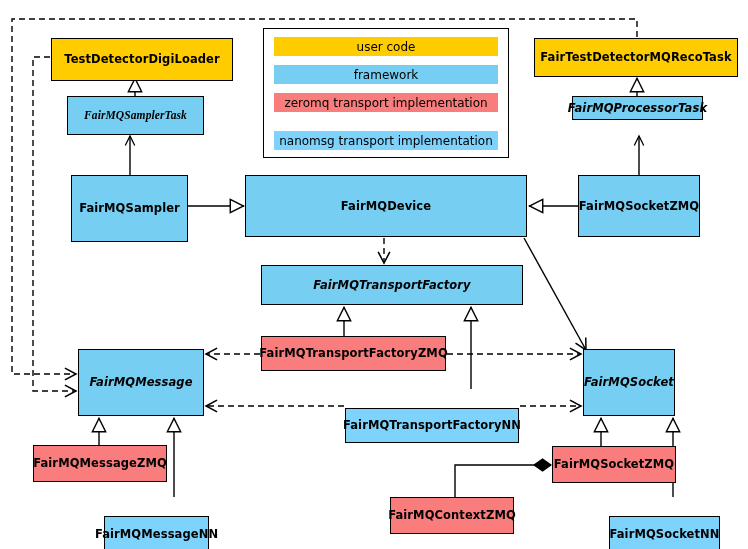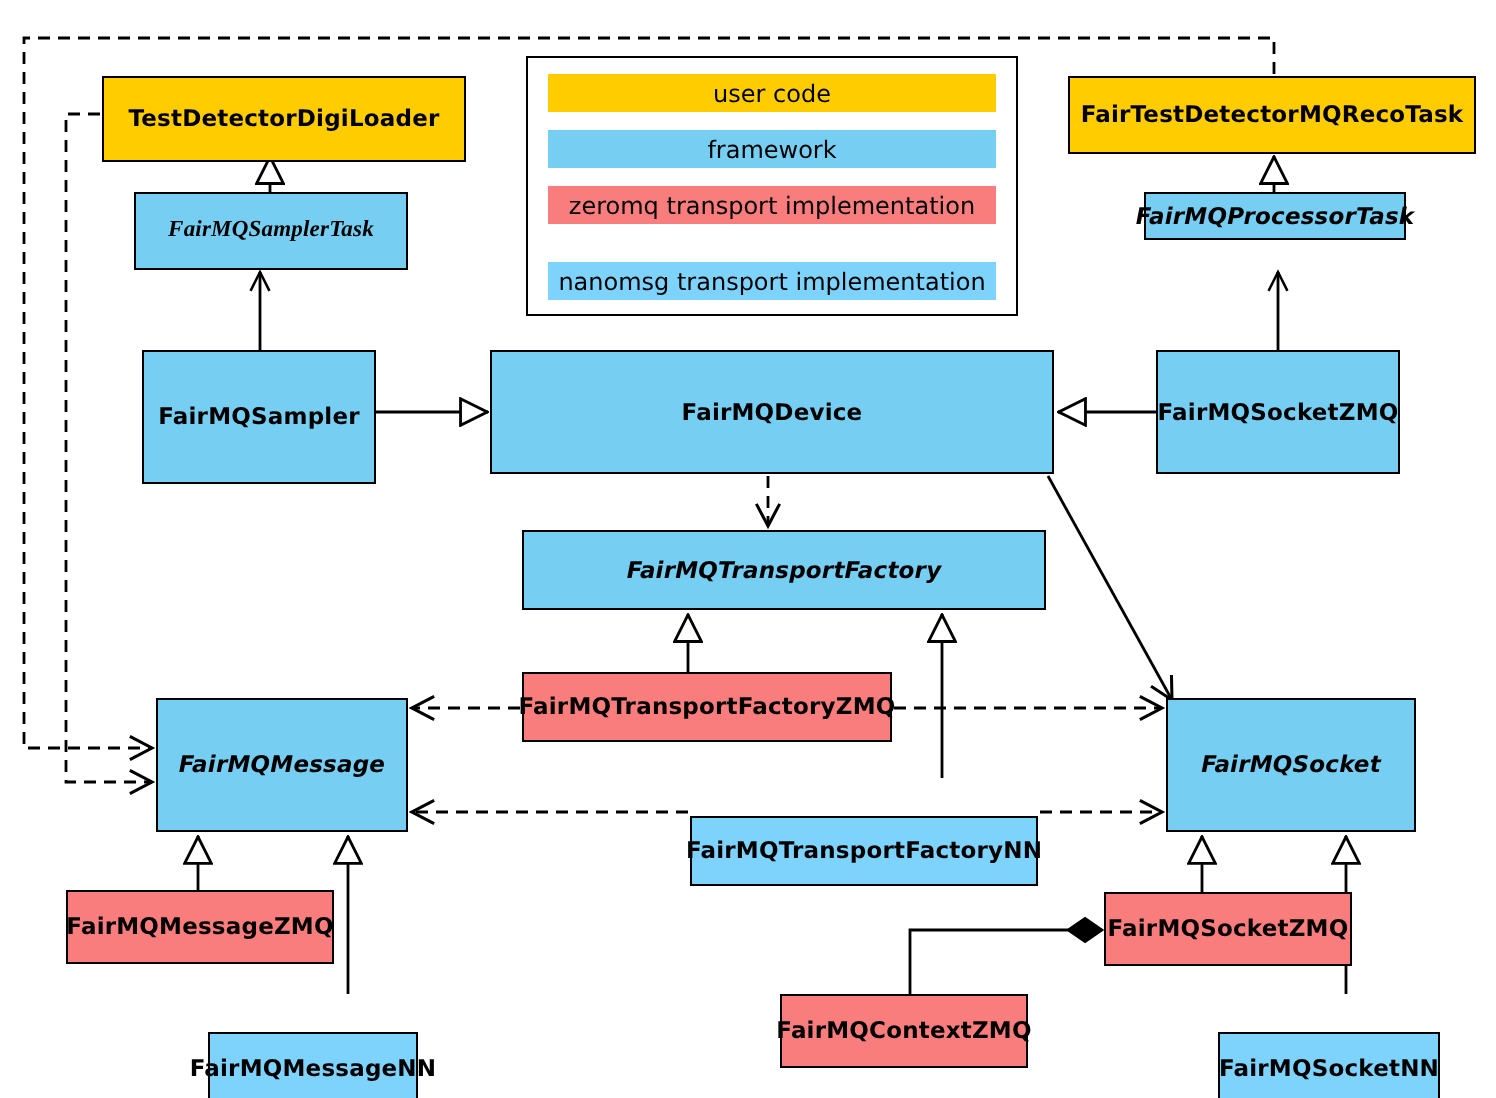--- a/index.html
+++ b/index.html
@@ -146,20 +146,20 @@
   <div class="node c-framework abstract" style="left:67px;top:96px;width:137px;height:39px;font-family:Liberation Serif, serif;">FairMQSamplerTask</div>
   <div class="node c-framework" style="left:71px;top:175px;width:117px;height:67px;">FairMQSampler</div>
   <div class="node c-framework" style="left:245px;top:175px;width:282px;height:62px;">FairMQDevice</div>
   <div class="node c-user" style="left:534px;top:38px;width:204px;height:39px;">FairTestDetectorMQRecoTask</div>
   <div class="node c-framework abstract" style="left:572px;top:96px;width:131px;height:24px;">FairMQProcessorTask</div>
   <div class="node c-framework" style="left:578px;top:175px;width:122px;height:62px;">FairMQSocketZMQ</div>
   <div class="node c-framework abstract" style="left:261px;top:265px;width:262px;height:40px;">FairMQTransportFactory</div>
   <div class="node c-zmq" style="left:261px;top:336px;width:185px;height:35px;">FairMQTransportFactoryZMQ</div>
   <div class="node c-nn" style="left:345px;top:389px;width:174px;height:35px;">FairMQTransportFactoryNN</div>
   <div class="node c-framework abstract" style="left:78px;top:349px;width:126px;height:67px;">FairMQMessage</div>
-  <div class="node c-framework abstract" style="left:583px;top:349px;width:125px;height:67px;">FairMQSocket</div>
+  <div class="node c-framework abstract" style="left:583px;top:349px;width:92px;height:67px;">FairMQSocket</div>
   <div class="node c-zmq" style="left:33px;top:445px;width:134px;height:37px;">FairMQMessageZMQ</div>
   <div class="node c-nn" style="left:104px;top:497px;width:105px;height:37px;">FairMQMessageNN</div>
   <div class="node c-zmq" style="left:552px;top:446px;width:124px;height:37px;">FairMQSocketZMQ</div>
   <div class="node c-zmq" style="left:390px;top:497px;width:124px;height:37px;">FairMQContextZMQ</div>
   <div class="node c-nn" style="left:609px;top:497px;width:111px;height:37px;">FairMQSocketNN</div>
 
 </div>
 
 </body></html>

